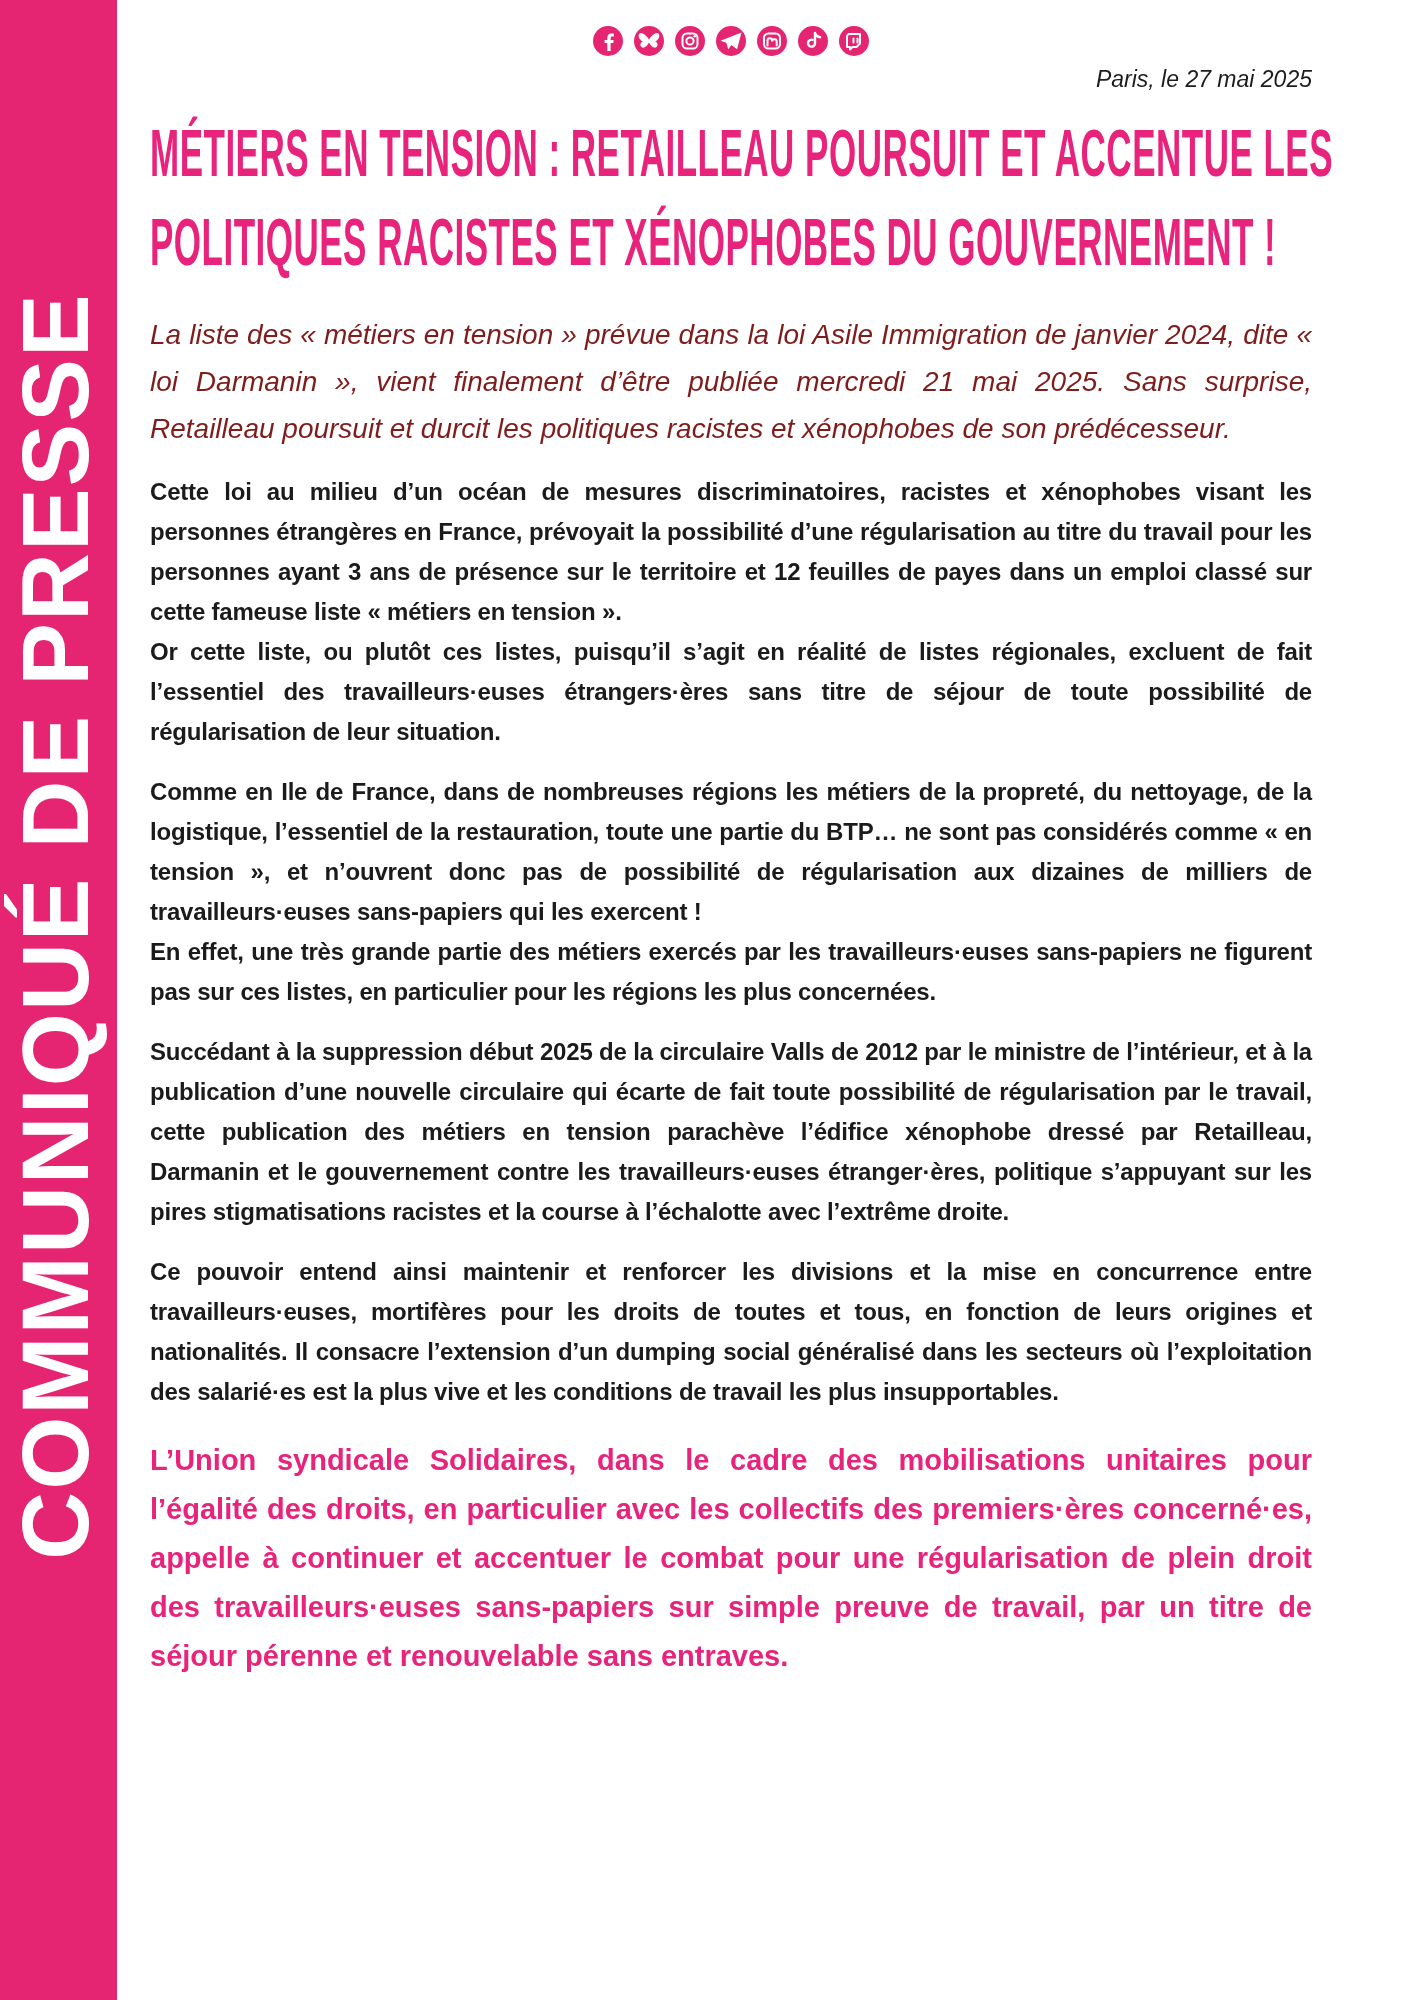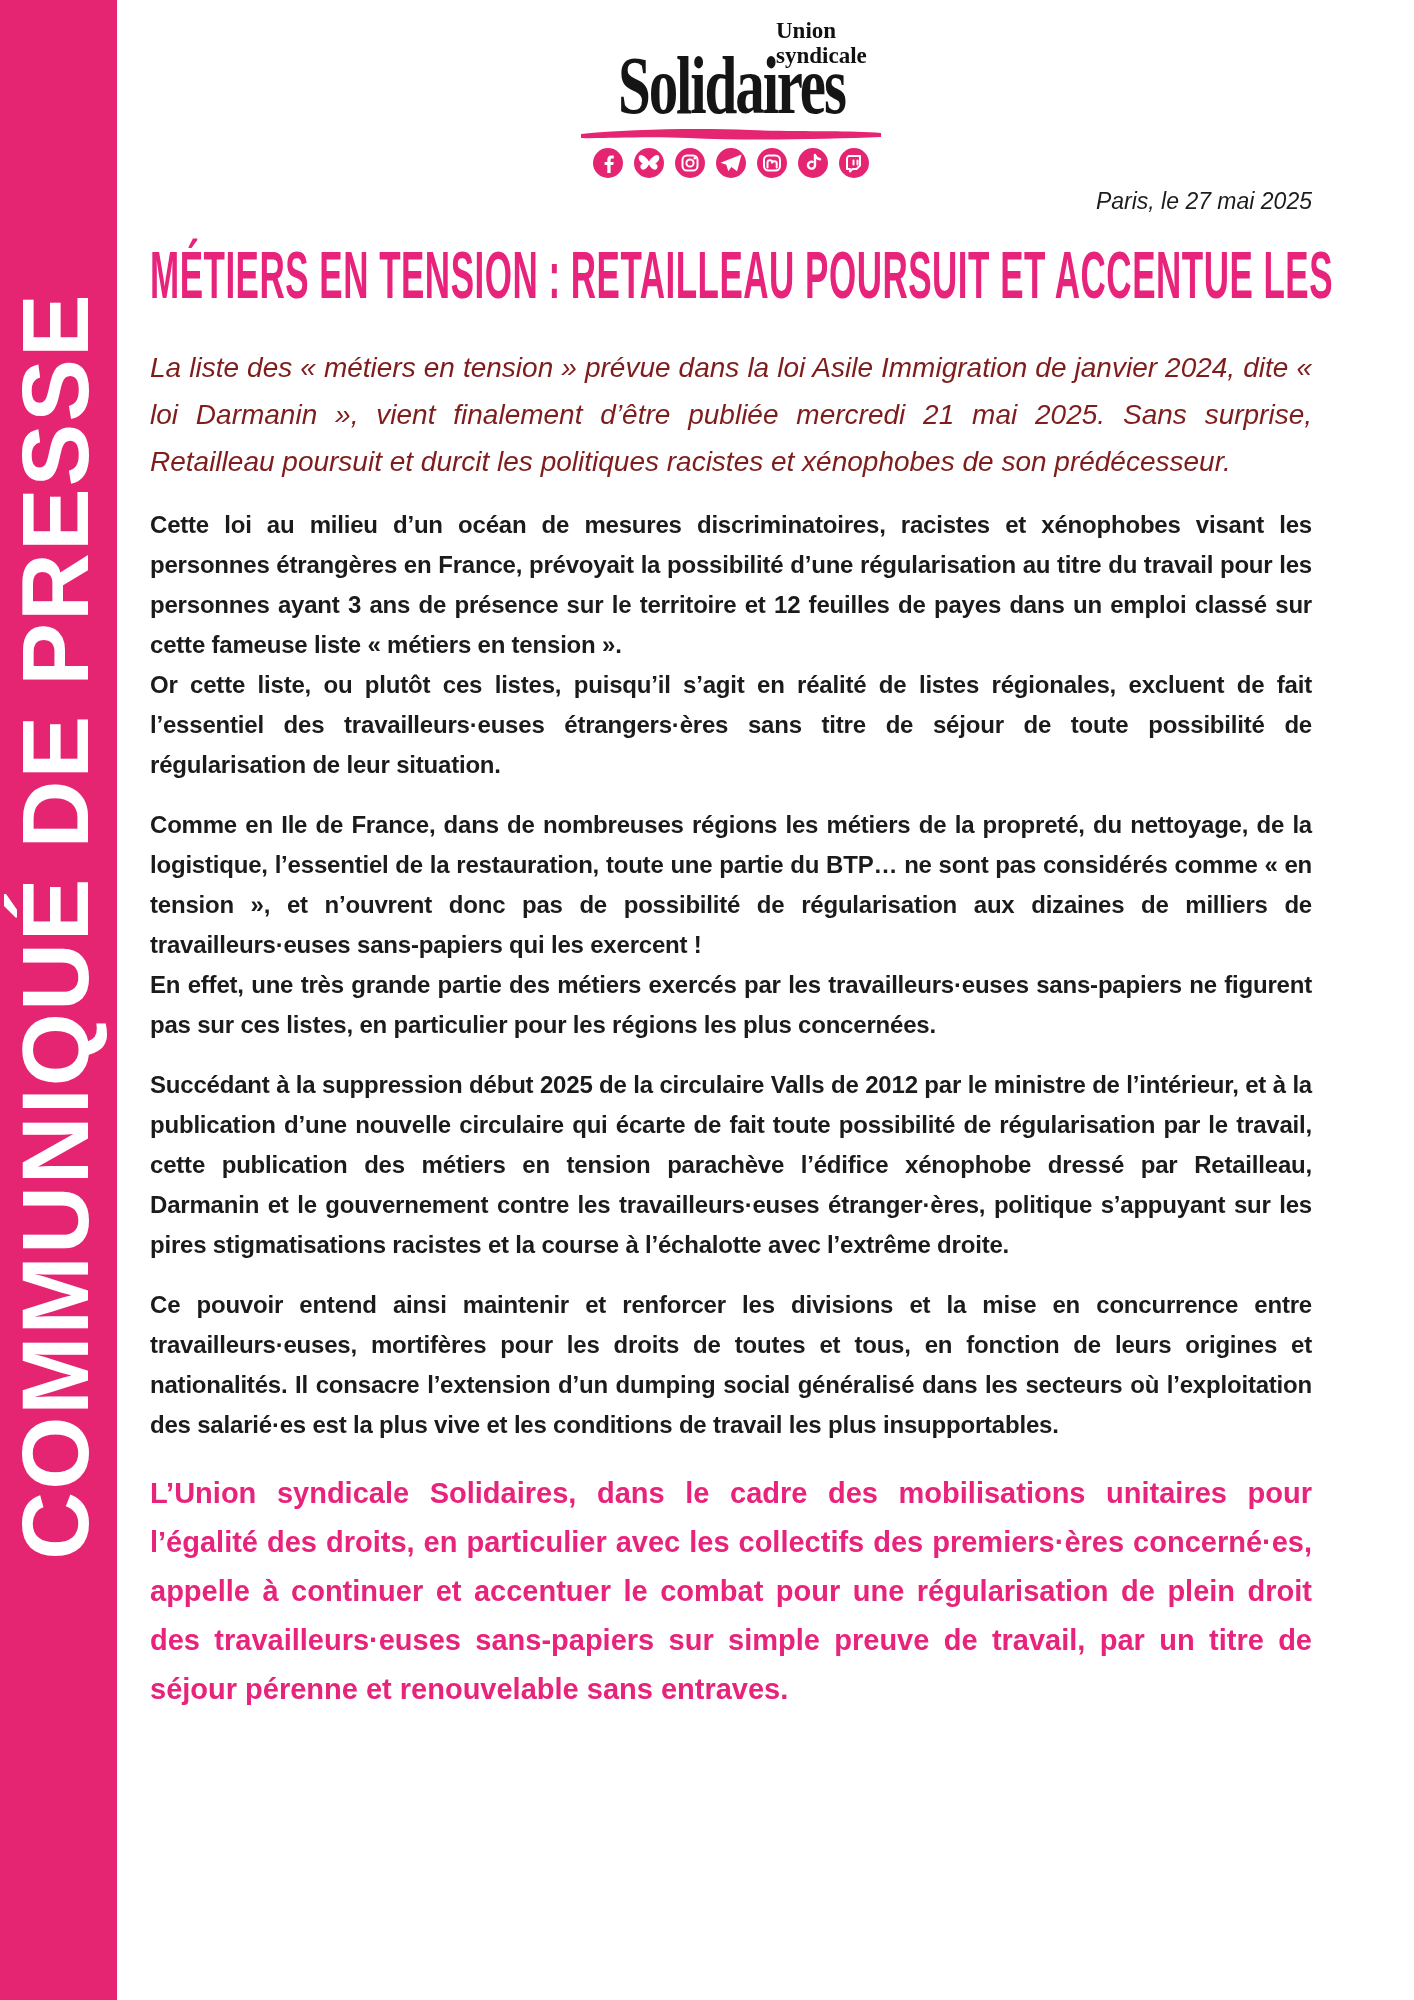--- a/index.html
+++ b/index.html
@@ -66,32 +66,20 @@
 
 <div class="page">
 
   <aside class="sidebar">
     <div class="sidebar-text">COMMUNIQUÉ DE PRESSE</div>
   </aside>
 
   <main class="main">
 
     <header>
-      <div class="logo">
-        <div class="logo-union">
-          <div>Union</div>
-          <div>syndicale</div>
-        </div>
-        <div class="logo-name-wrap">
-          <span class="logo-name">Solidaires</span>
-        </div>
-        <svg class="logo-underline" width="306" height="16" viewBox="0 0 306 16">
-          <path d="M3 8 C 50 3, 122 2, 172 4 C 222 6, 272 4, 303 7 L 303 11 C 252 13, 172 15, 110 12 C 64 10, 20 13, 3 12 Z" fill="var(--brand-pink)"></path>
-        </svg>
-      </div>
 
       <div class="social-row">
         <span class="sicon">
           <svg width="30" height="30" viewBox="0 0 30 30">
             <path d="M17.6 25v-8h2.7l.4-3.1h-3.1v-2c0-.9.25-1.5 1.55-1.5h1.65V7.6c-.3-.04-1.3-.12-2.45-.12-2.4 0-4.05 1.47-4.05 4.17v2.25H11.6V17h2.7v8h3.3z" fill="#fff"></path>
           </svg>
         </span>
         <span class="sicon">
           <svg width="30" height="30" viewBox="0 0 30 30">
             <path d="M15 13.5 C12.5 9 7.5 5.5 5.5 7.5 C3.5 9.5 5.5 14.5 9 15.5 C6.5 16 5.5 19 7.5 21 C9.5 23 13 20.5 15 16.5 C17 20.5 20.5 23 22.5 21 C24.5 19 23.5 16 21 15.5 C24.5 14.5 26.5 9.5 24.5 7.5 C22.5 5.5 17.5 9 15 13.5 Z" fill="#fff"></path>
@@ -129,20 +117,23 @@
         </span>
       </div>
     </header>
 
     <div class="dateline">Paris, le 27 mai 2025</div>
 
     <h1 class="title">
       <div class="title-line">
         <span>MÉTIERS EN TENSION : RETAILLEAU POURSUIT ET ACCENTUE LES</span>
       </div>
+      <div class="title-line">
+        <span>POLITIQUES RACISTES ET XÉNOPHOBES DU GOUVERNEMENT !</span>
+      </div>
     </h1>
 
     <p class="intro">La liste des « métiers en tension » prévue dans la loi Asile Immigration de janvier 2024, dite « loi Darmanin », vient finalement d’être publiée mercredi 21 mai 2025. Sans surprise, Retailleau poursuit et durcit les politiques racistes et xénophobes de son prédécesseur.</p>
 
     <div class="group">
       <p>Cette loi au milieu d’un océan de mesures discriminatoires, racistes et xénophobes visant les personnes étrangères en France, prévoyait la possibilité d’une régularisation au titre du travail pour les personnes ayant 3 ans de présence sur le territoire et 12 feuilles de payes dans un emploi classé sur cette fameuse liste « métiers en tension ».</p>
       <p>Or cette liste, ou plutôt ces listes, puisqu’il s’agit en réalité de listes régionales, excluent de fait l’essentiel des travailleurs·euses étrangers·ères sans titre de séjour de toute possibilité de régularisation de leur situation.</p>
     </div>
 
     <div class="group">

